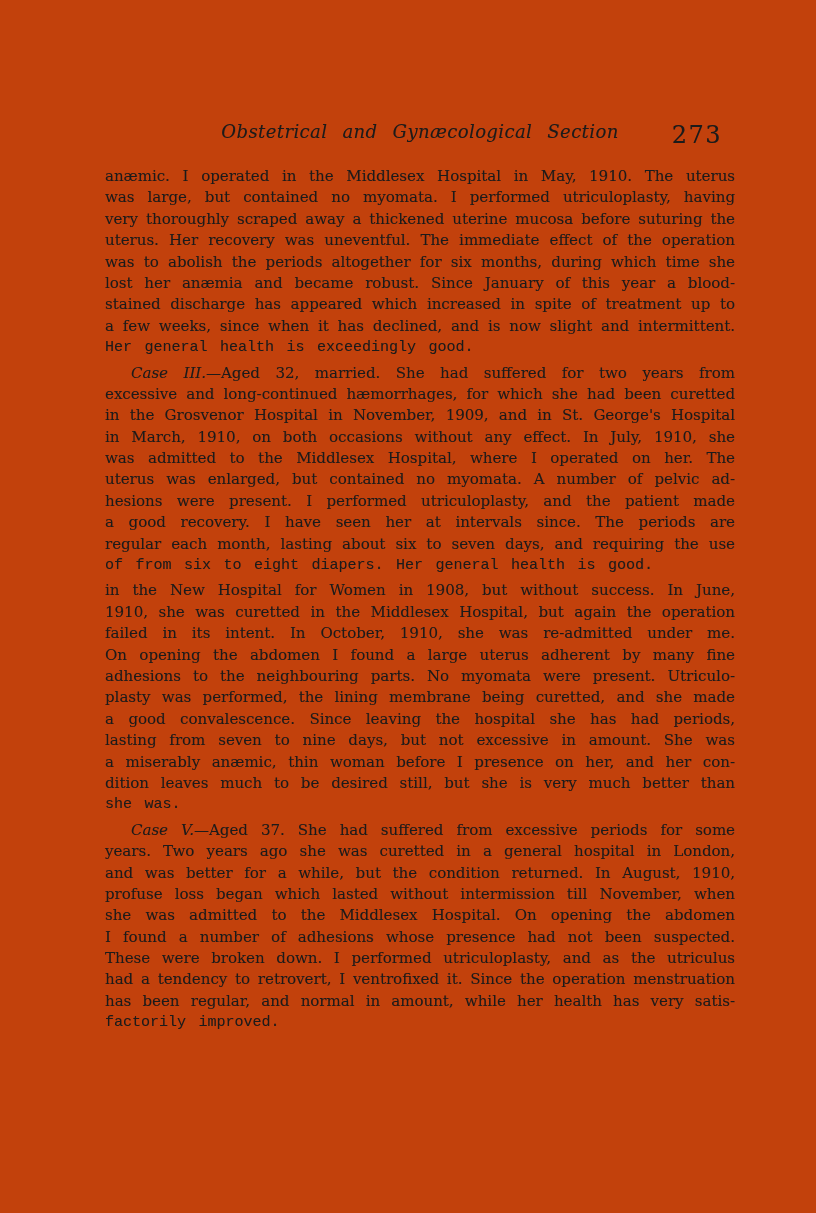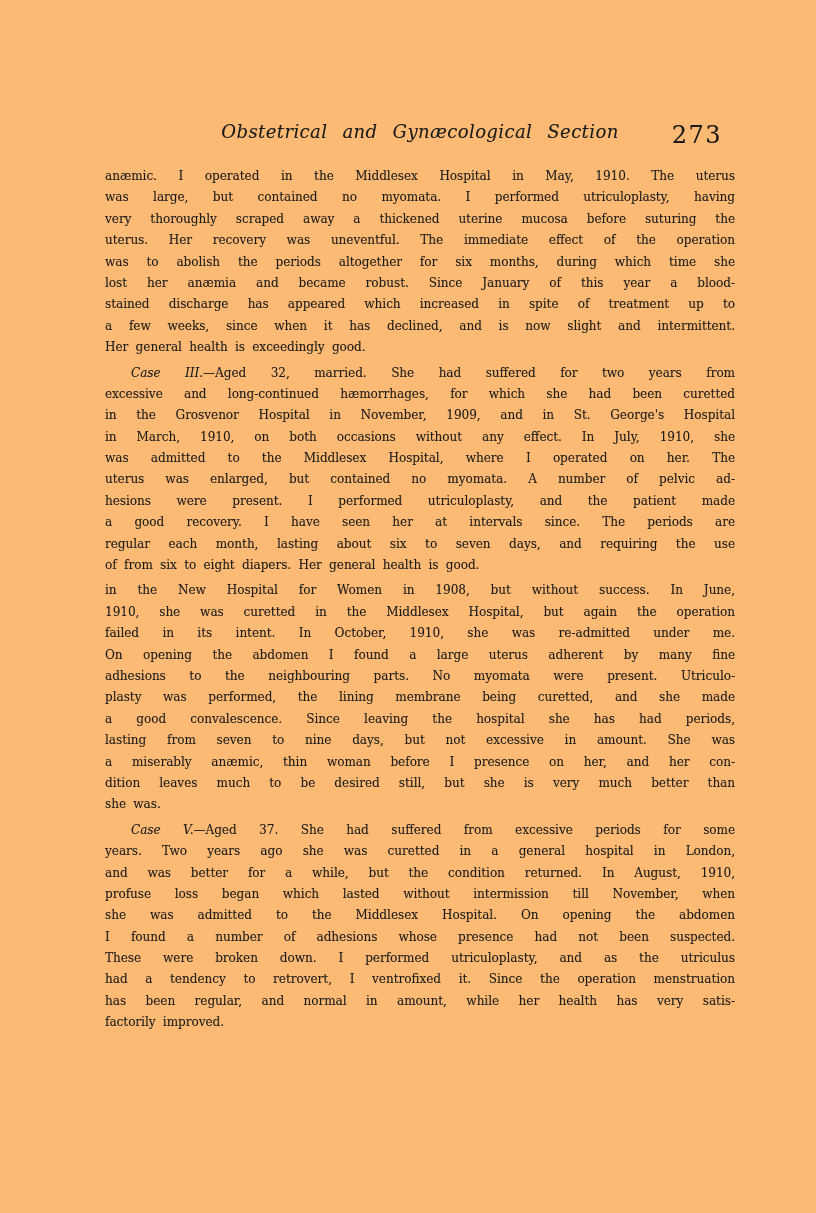--- a/index.html
+++ b/index.html
@@ -4,21 +4,21 @@
 <style>
   html, body {
     margin: 0;
     padding: 0;
     background: #e8e8e6;
   }
   .page {
     position: relative;
     width: 816px;
     height: 1213px;
-    background: #fdba74;
+    background: #c2410c;
     color: #1b1b1b;
     font-family: "DejaVu Serif", "Liberation Serif", serif;
     overflow: hidden;
     text-shadow: 0.3px 0.3px 0 rgba(25,25,25,0.28);
   }
   .page-header {
     position: absolute;
     top: 121px;
     left: 105px;
     width: 630px;
@@ -45,31 +45,32 @@
   }
   .text-block {
     position: absolute;
     top: 166px;
     left: 105px;
     width: 630px;
   }
   .paragraph { margin: 0; }
   .paragraph + .paragraph { margin-top: 4px; }
   .line {
-    font-size: 12px;
+    font-size: 15px;
     line-height: 21.4px;
     height: 21.4px;
     text-align: justify;
     text-align-last: justify;
     word-spacing: 1.5px;
     overflow: visible;
   }
   .line.last {
     text-align-last: left;
     word-spacing: 3.5px;
+    font-family: Liberation Mono, monospace;
   }
   .line.indent { text-indent: 26px; }
   .case-lead { font-style: italic; }
 </style>
 </head>
 <body>
 
 <div class="page">
   <div class="page-header">
     <div class="journal-title">Obstetrical and Gynæcological Section</div>

